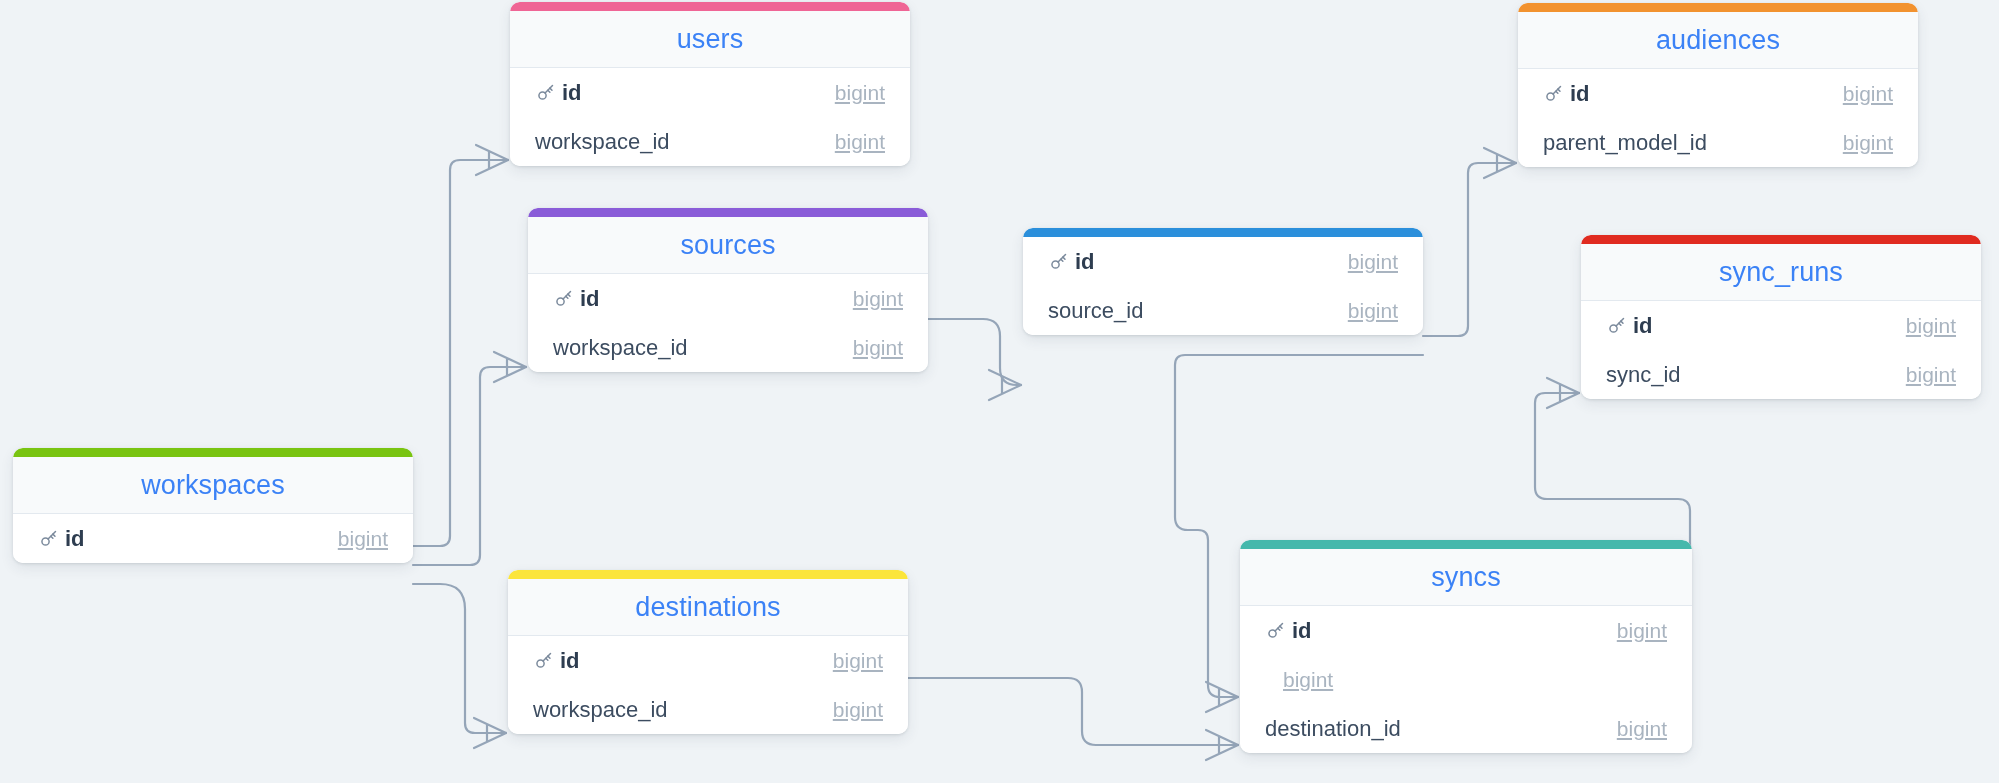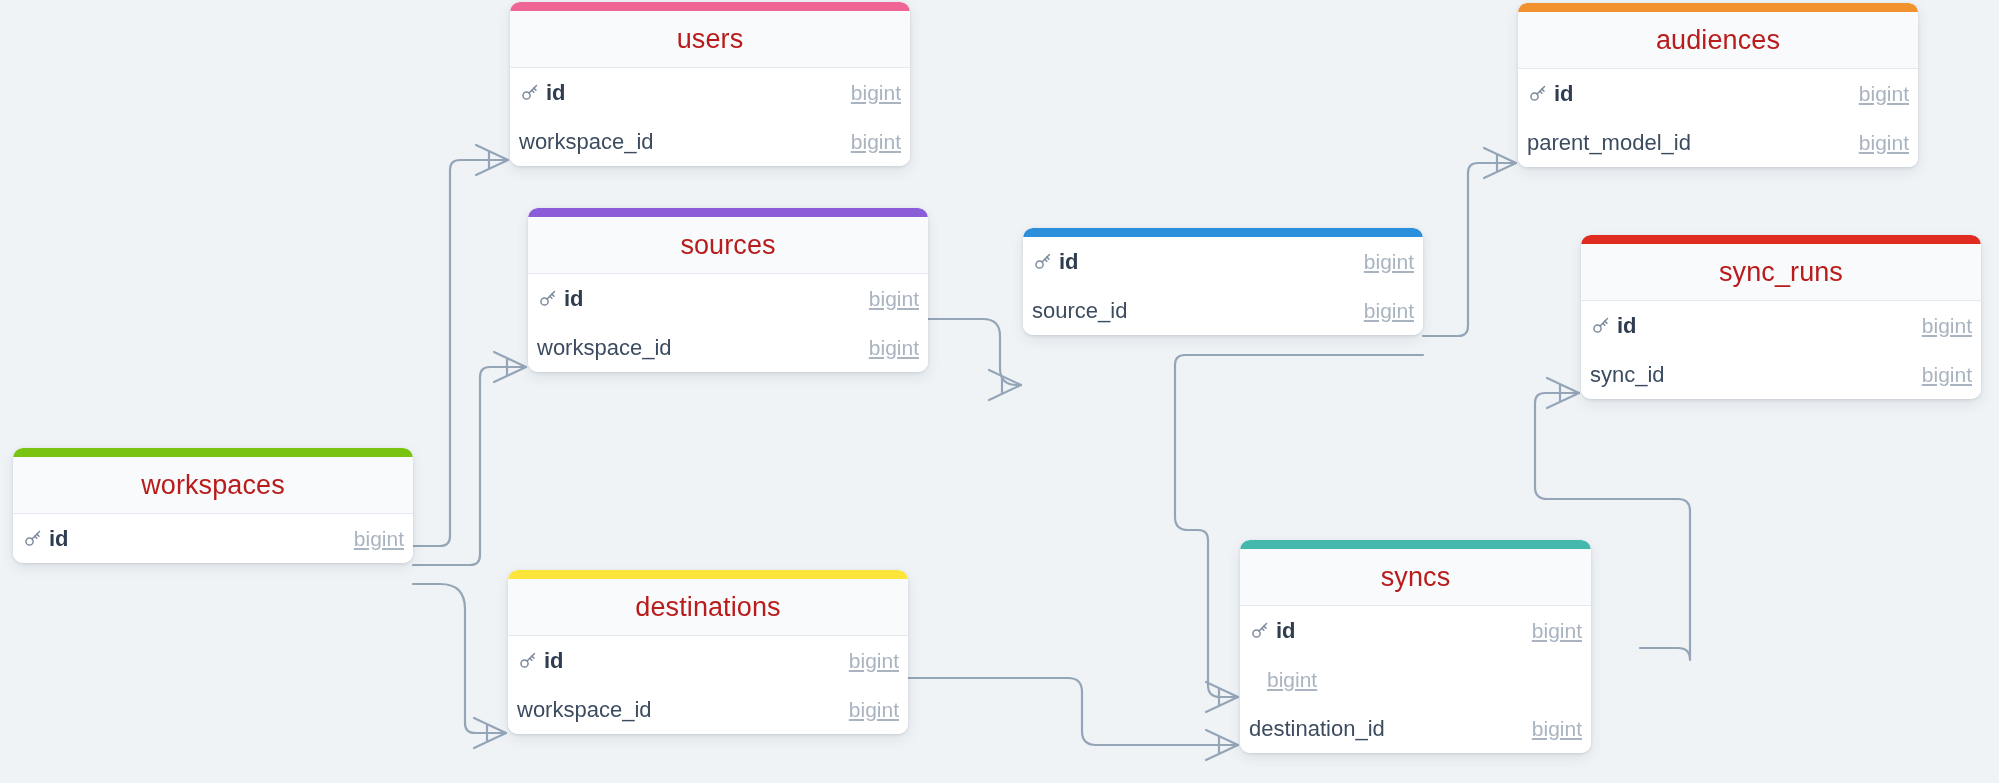--- a/index.html
+++ b/index.html
@@ -39,32 +39,32 @@
     height: 9px;
     width: 100%;
     border-top-left-radius: 10px;
     border-top-right-radius: 10px;
   }
   .card-title {
     height: 56px;
     line-height: 56px;
     text-align: center;
     font-size: 27px;
-    color: #b91c1c;
+    color: #3b82f6;
     background: #f8fafb;
     border-bottom: 1px solid #e3e9ef;
     letter-spacing: 0.1px;
     white-space: nowrap;
     overflow: hidden;
   }
   .field-row {
     height: 49px;
     display: flex;
     align-items: center;
-    padding: 0 9px;
+    padding: 0 25px;
     background: #ffffff;
     box-sizing: border-box;
   }
   .field-left {
     display: flex;
     align-items: center;
     flex: 1 1 auto;
     min-width: 0;
   }
   .key-icon {
@@ -164,21 +164,21 @@
     </div>
     <div class="field-row">
       <span class="field-left">
         <span class="key-spacer"></span>
         <span class="field-name">workspace_id</span>
       </span>
       <span class="field-type">bigint</span>
     </div>
   </div>
 
-  <div class="table-card" style="left:1518px; top:3px; width:400px;border-radius:9px;">
+  <div class="table-card" style="left:1518px; top:3px; width:400px;">
     <div class="accent-bar" style="background:#f2922f;"></div>
     <div class="card-title">audiences</div>
     <div class="field-row">
       <span class="field-left">
         <svg class="key-icon" viewBox="0 0 24 24" fill="none" stroke="#7b8a9c" stroke-width="1.7" stroke-linecap="round" stroke-linejoin="round">
           <circle cx="8.6" cy="15.4" r="4.1"></circle>
           <path d="M11.5 12.5 L20 4"></path>
           <path d="M17 7 L19.4 9.4"></path>
           <path d="M14.6 9.4 L17 11.8"></path>
         </svg>
@@ -300,21 +300,21 @@
     </div>
     <div class="field-row">
       <span class="field-left">
         <span class="key-spacer"></span>
         <span class="field-name">workspace_id</span>
       </span>
       <span class="field-type">bigint</span>
     </div>
   </div>
 
-  <div class="table-card" style="left:1240px; top:540px; width:351px;">
+  <div class="table-card" style="left:1240px; top:540px; width:452px;">
     <div class="accent-bar" style="background:#45b8ac;"></div>
     <div class="card-title">syncs</div>
     <div class="field-row">
       <span class="field-left">
         <svg class="key-icon" viewBox="0 0 24 24" fill="none" stroke="#7b8a9c" stroke-width="1.7" stroke-linecap="round" stroke-linejoin="round">
           <circle cx="8.6" cy="15.4" r="4.1"></circle>
           <path d="M11.5 12.5 L20 4"></path>
           <path d="M17 7 L19.4 9.4"></path>
           <path d="M14.6 9.4 L17 11.8"></path>
         </svg>

